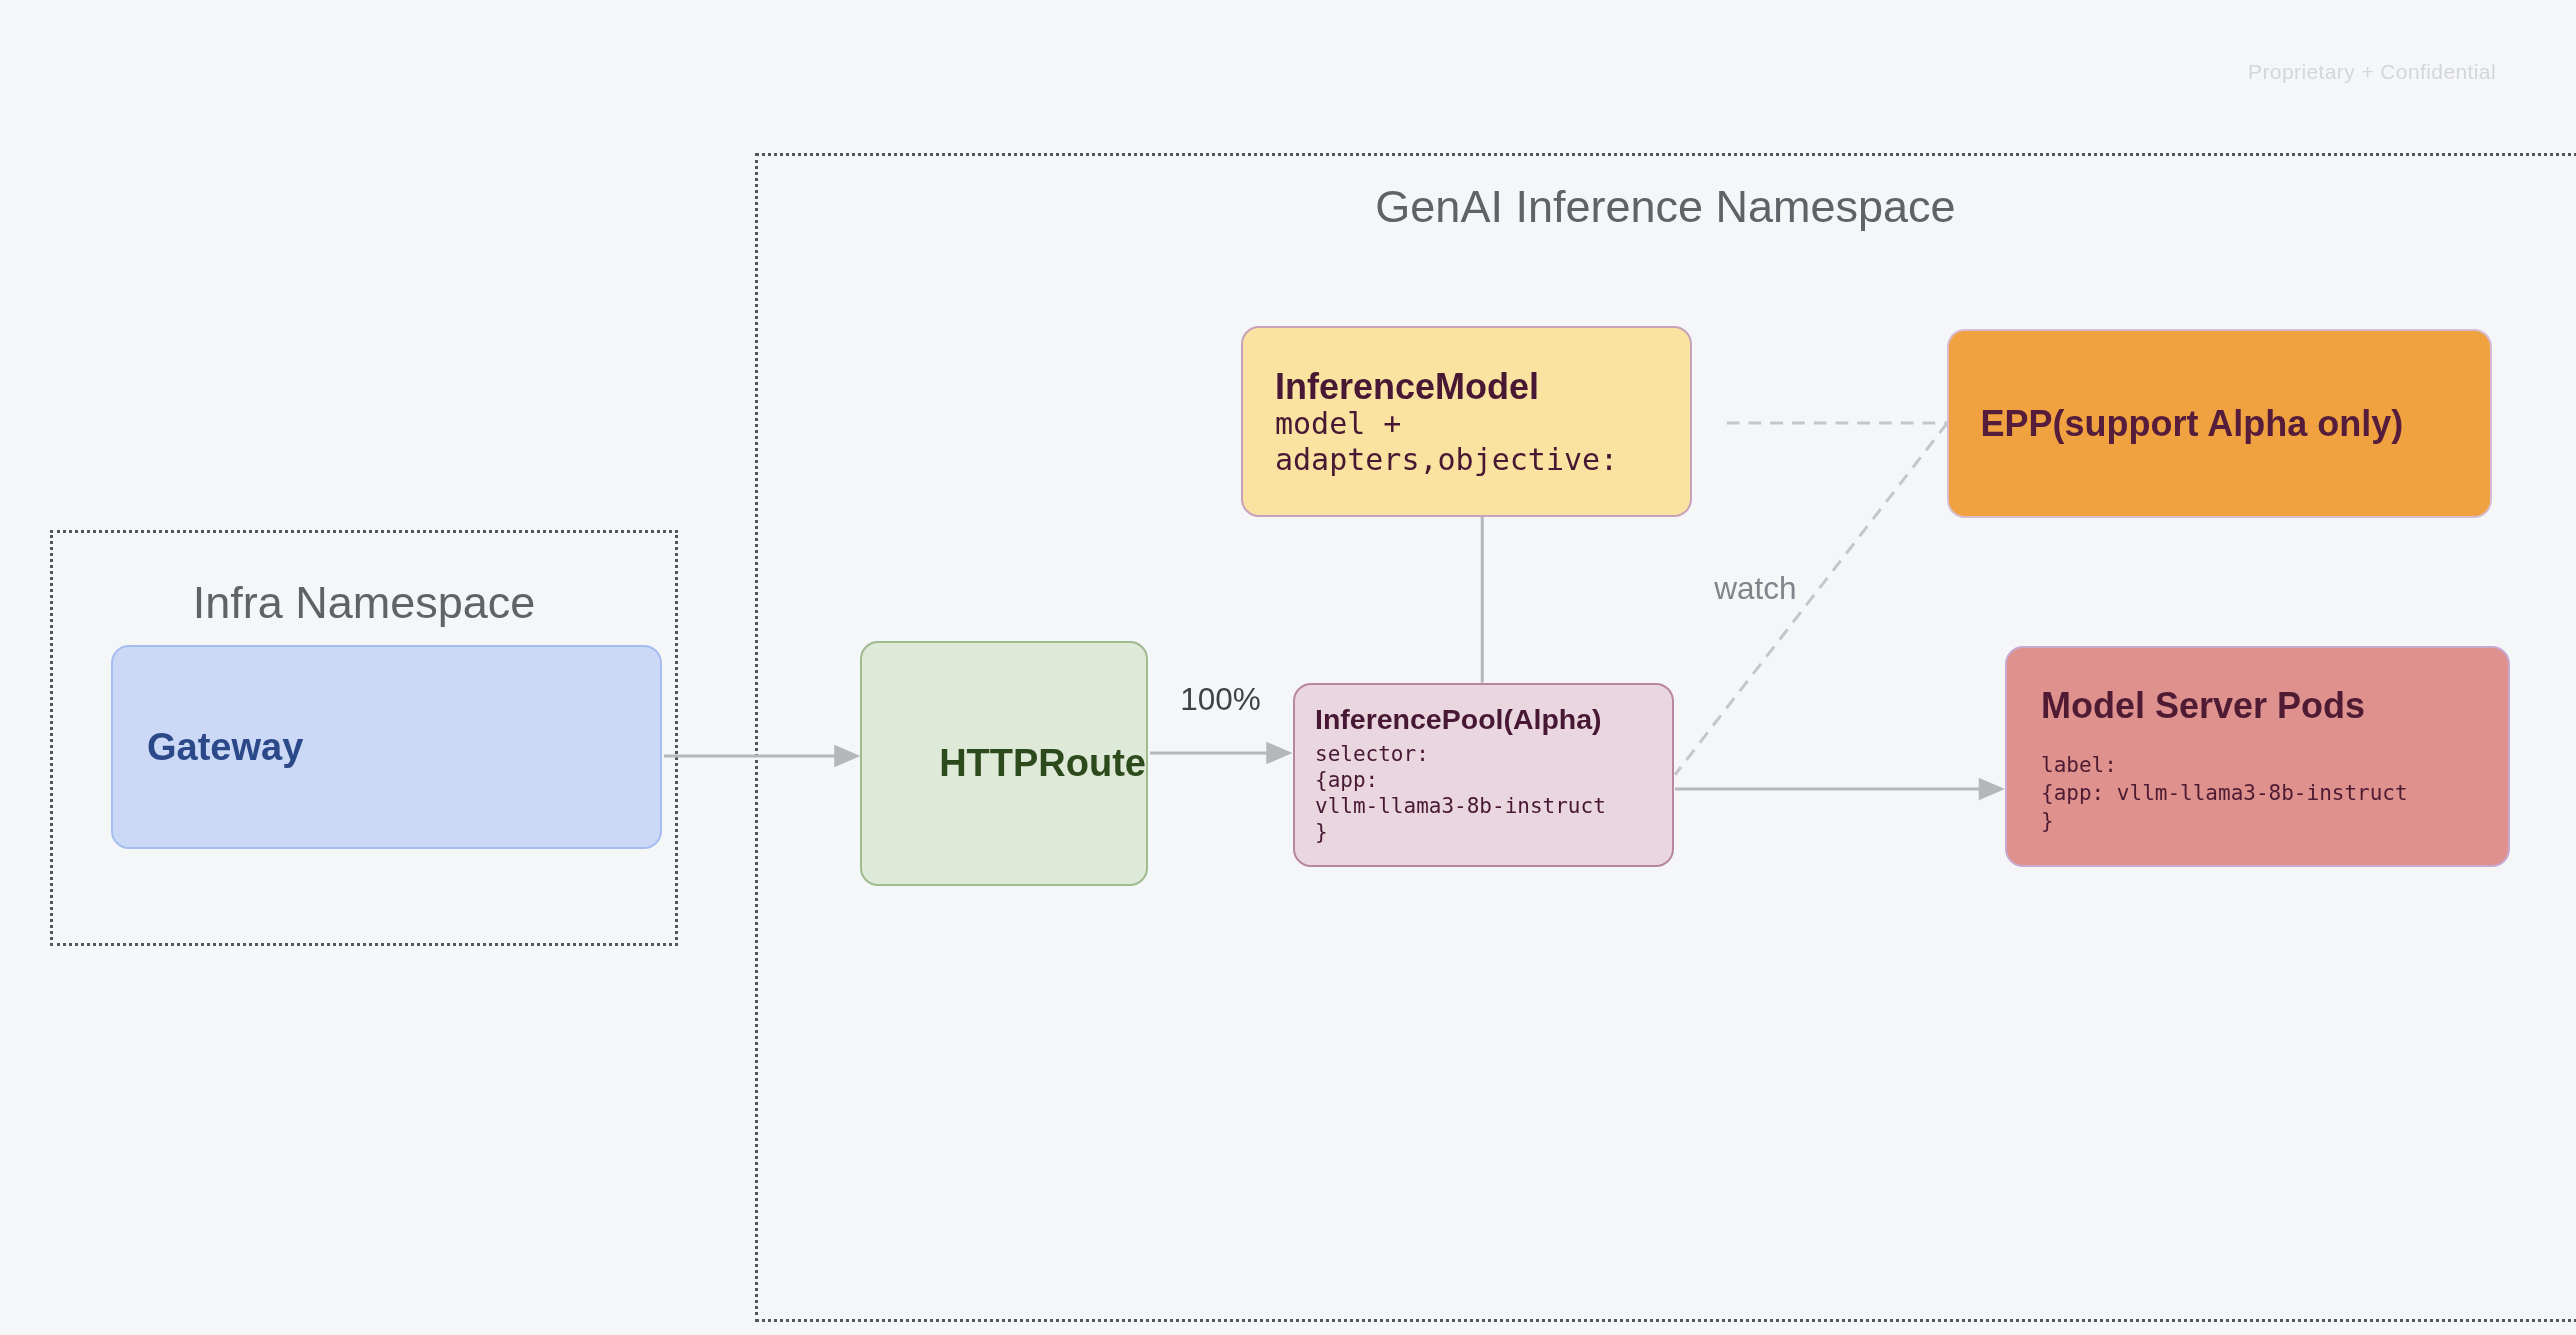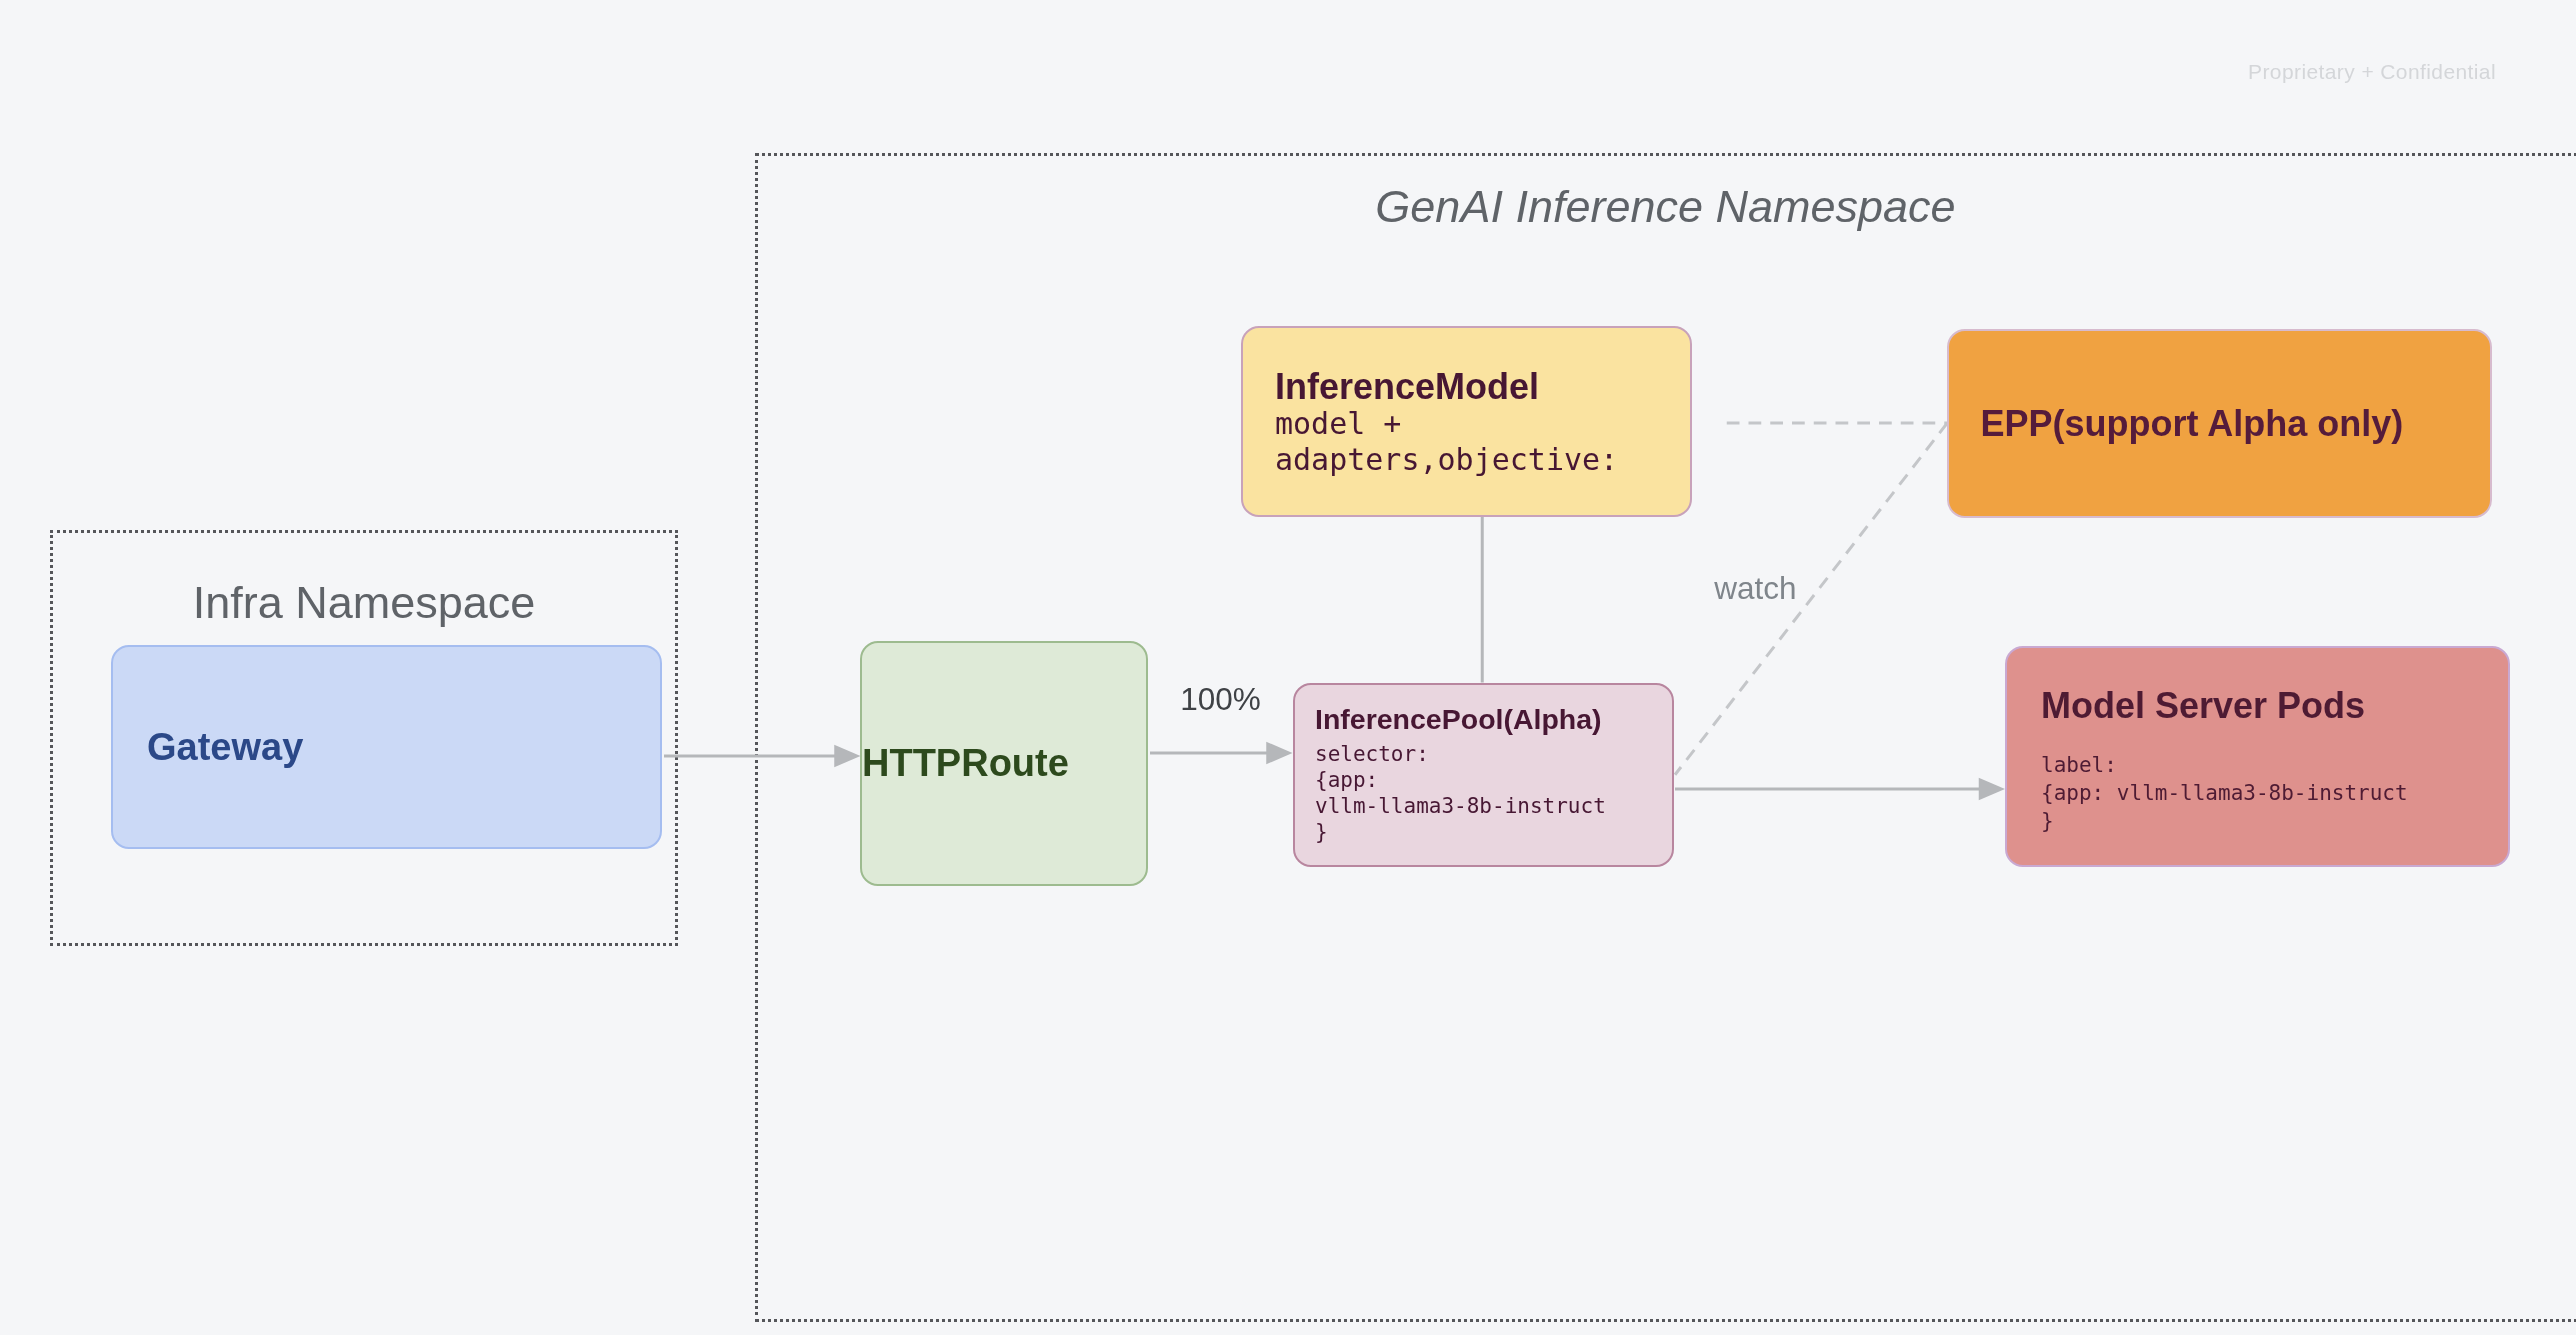--- a/index.html
+++ b/index.html
@@ -28,21 +28,21 @@
   }
 
   
   .ns{position:absolute;border:3px dotted var(--dot-border);}
   .ns-genai{left:755px;top:153px;width:1950px;height:1169px;}
   .ns-infra{left:50px;top:530px;width:628px;height:416px;}
   .ns-title{
     position:absolute;color:var(--ns-title);font-size:45px;font-weight:400;
     text-align:center;line-height:53px;
   }
-  .ns-title-genai{left:755px;top:180px;width:1821px;font-style:italic;}
+  .ns-title-genai{left:755px;top:180px;width:1821px;}
   .ns-title-infra{left:50px;top:576px;width:628px;}
 
   
   svg.edges{position:absolute;left:0;top:0;width:2576px;height:1335px;pointer-events:none;}
   .solid-line{stroke:var(--arrow);stroke-width:4;}
   .dashed-line{stroke:var(--dash);stroke-width:4;stroke-dasharray:17 12;fill:none;}
   .arrow-head{fill:var(--arrow);}
 
   
   .node{position:absolute;border-radius:18px;}
@@ -52,21 +52,21 @@
   .node-gateway{
     left:111px;top:645px;width:551px;height:204px;
     background:var(--gateway-fill);border:2.3px solid var(--gateway-border);
     display:flex;align-items:center;padding-left:34px;
   }
   .node-gateway .node-title{font-size:38px;color:var(--gateway-text);}
 
   .node-httproute{
     left:860px;top:641px;width:288px;height:245px;
     background:var(--http-fill);border:2.3px solid var(--http-border);
-    display:flex;align-items:center;justify-content:flex-start;
+    display:flex;align-items:center;justify-content:flex-end;
   }
   .node-httproute .node-title{font-size:38px;color:var(--http-text);}
 
   .node-infmodel{
     left:1241px;top:326px;width:451px;height:191px;
     background:var(--infmodel-fill);border:2.3px solid var(--infmodel-border);
     padding:39px 0 0 32px;color:var(--infmodel-text);
   }
   .node-infmodel .node-title{font-size:36px;line-height:39px;}
   .node-infmodel .mono{font-size:30px;line-height:36px;}

